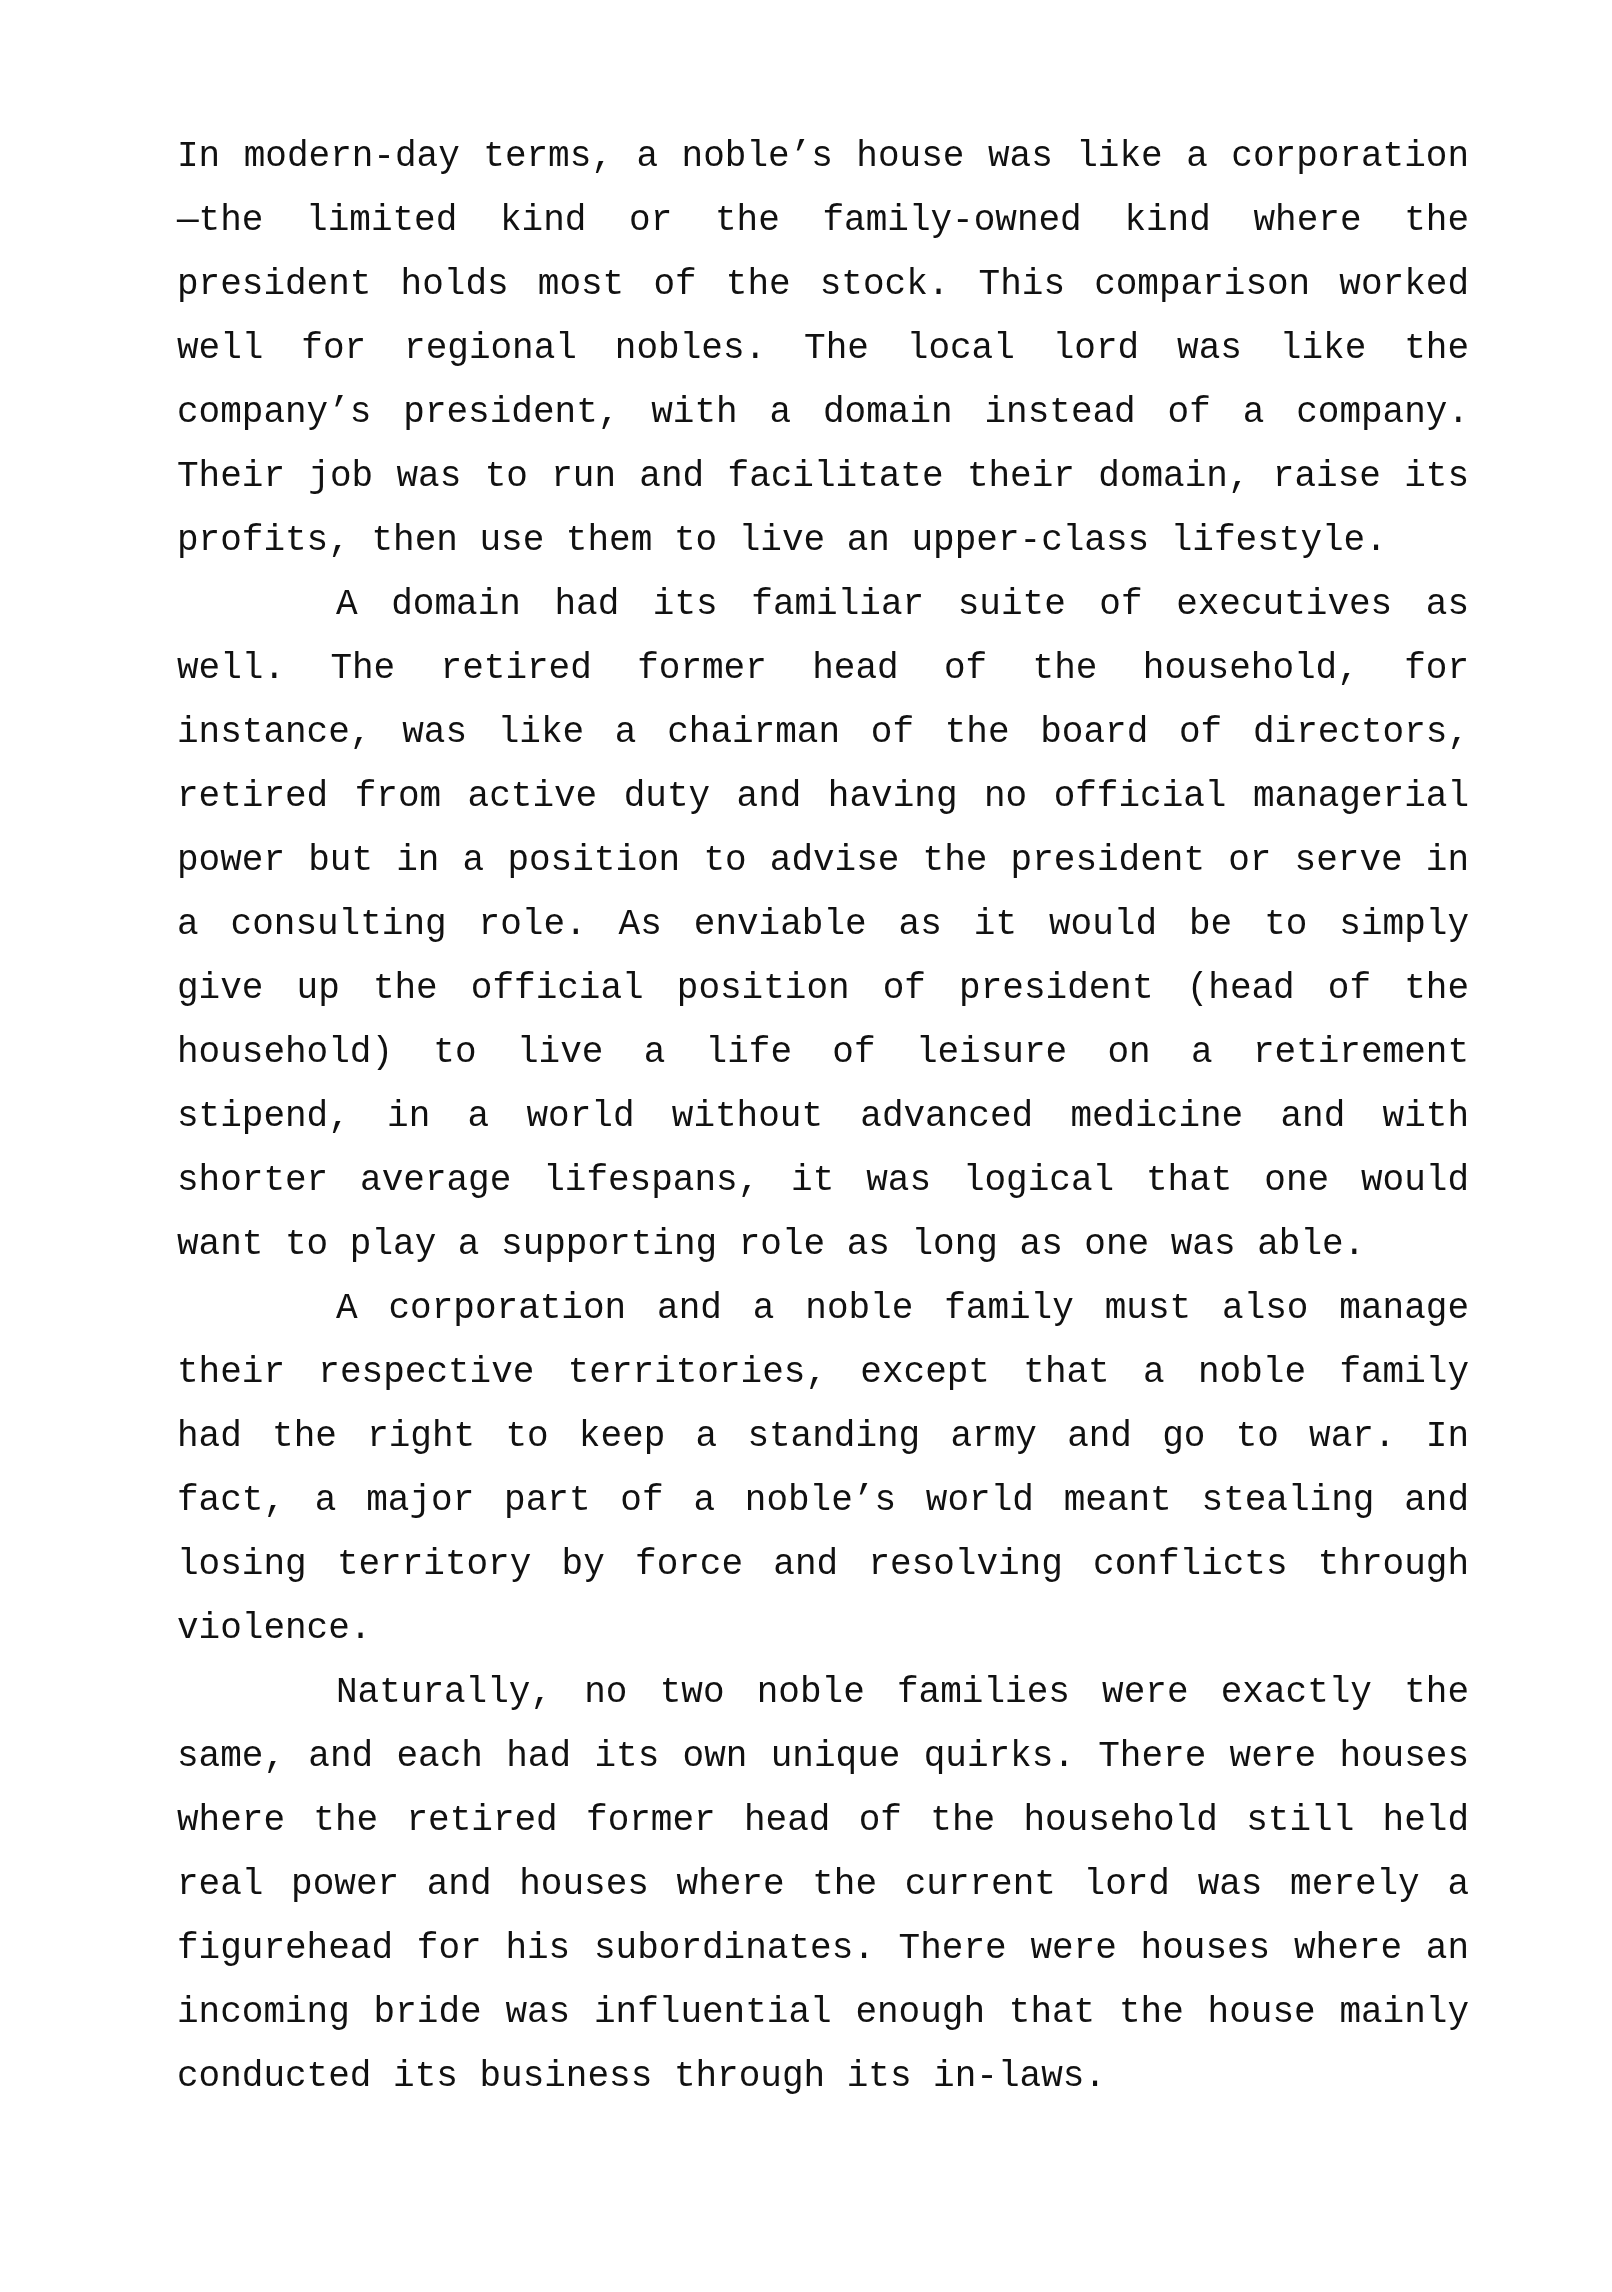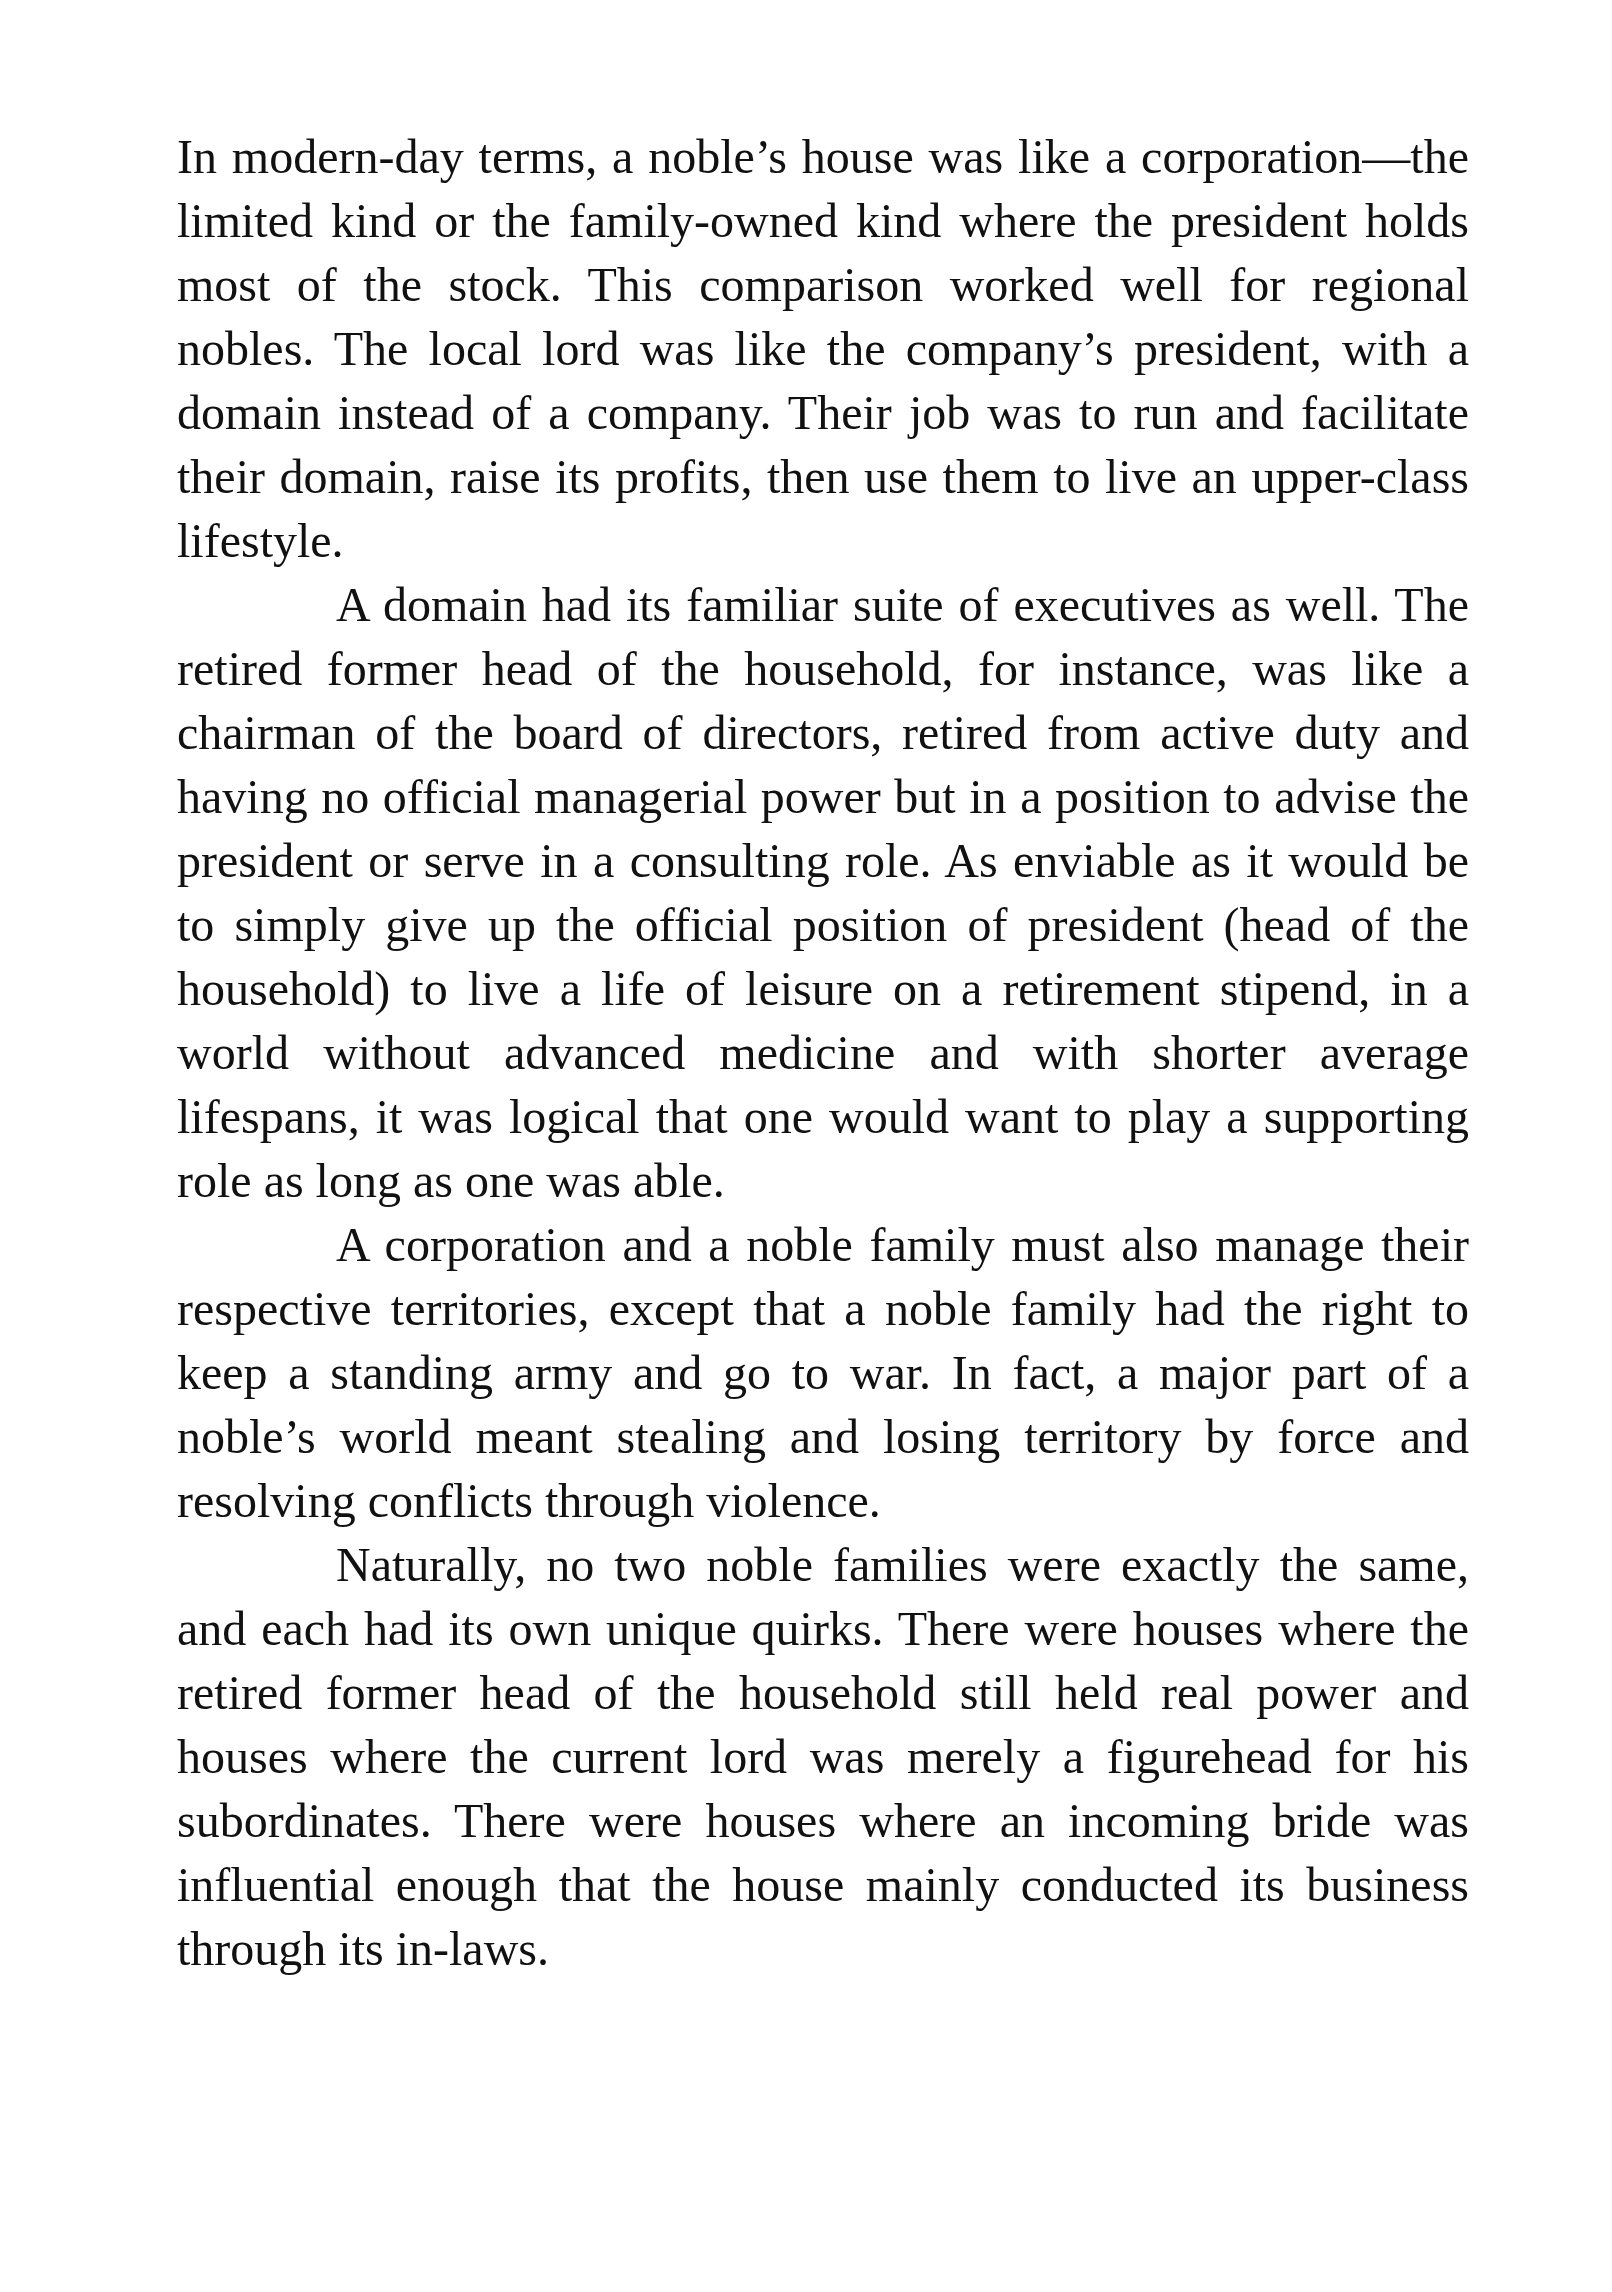--- a/index.html
+++ b/index.html
@@ -2,22 +2,22 @@
 <html style="font-size:14.3px"><head>
 <meta charset="utf-8">
 <style>
   html, body { margin: 0; padding: 0; background: #ffffff; }
   body { width: 1613px; height: 2293px; position: relative; overflow: hidden; }
   .page {
     position: absolute;
     left: 177px;
     top: 125px;
     width: 1292px;
-    font-family: Liberation Serif, serif;
-    font-size: 48px;
+    font-family: Liberation Mono, monospace;
+    font-size: 36px;
     line-height: 64px;
     color: #111111;
     text-align: justify;
   }
   .para { margin: 0; text-indent: 159px; }
   .para.first { text-indent: 0; }
 </style>
 </head>
 <body>
 

